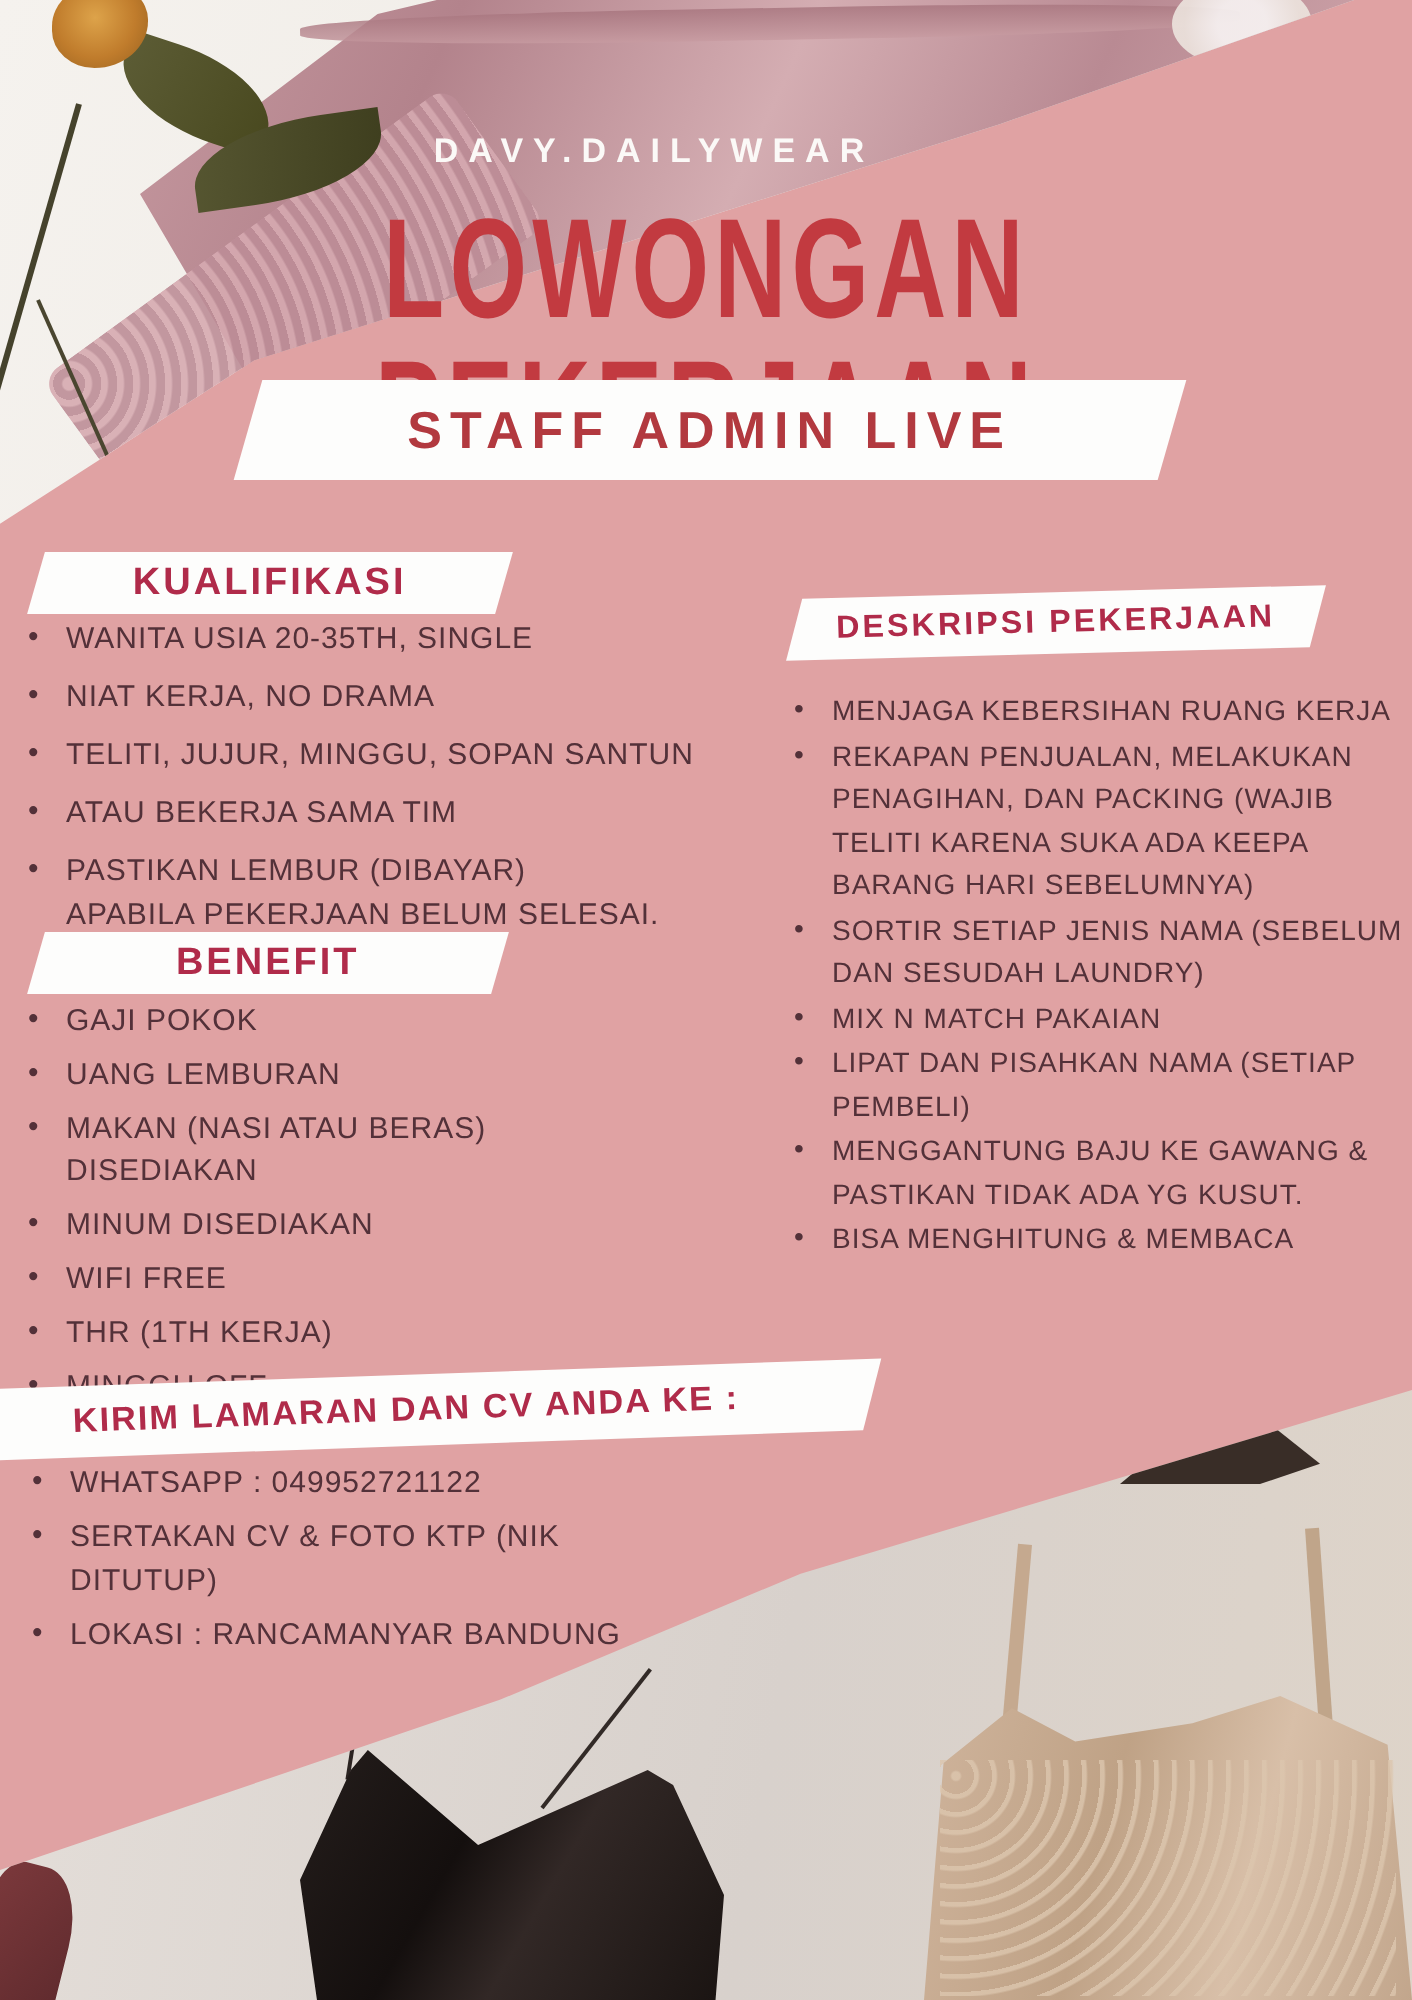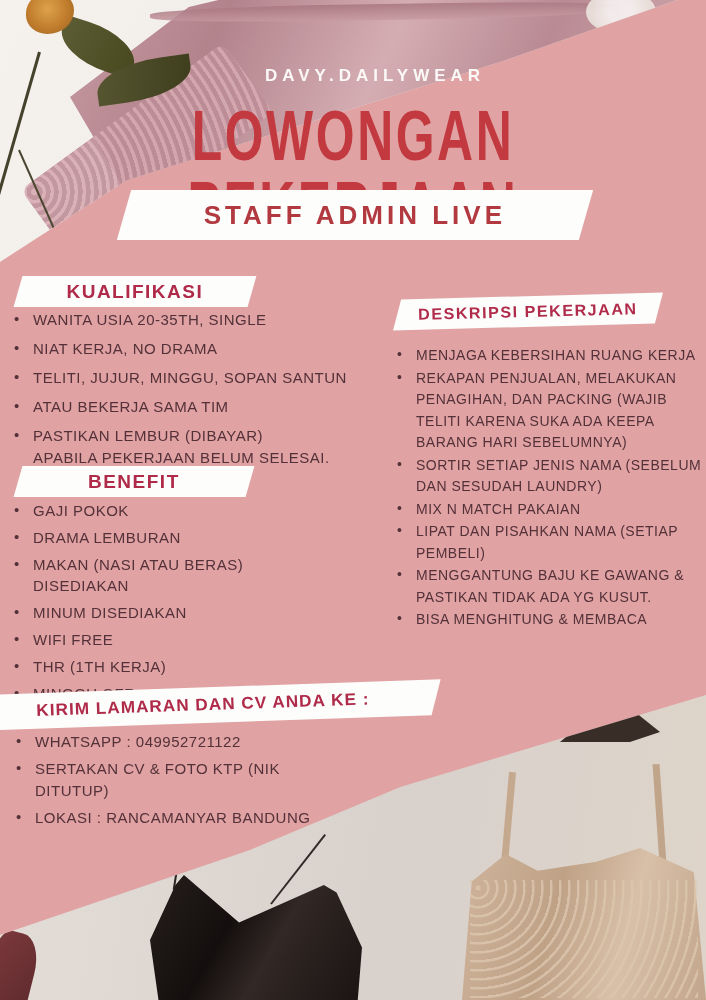--- a/index.html
+++ b/index.html
@@ -104,21 +104,20 @@
   .maroon-garment{
     position:absolute;left:-10px;top:252px;width:44px;height:80px;
     background:linear-gradient(120deg,#7c393c,#5e2a2d);
     border-radius:30% 45% 20% 40%;transform:rotate(14deg);
   }
   
   .brand{
     position:absolute;left:0;top:66px;width:654px;z-index:5;
     text-align:center;color:#fbf9f7;font-size:17px;font-weight:bold;
     letter-spacing:5px;
-    padding-left:48px;
   }
   .title{
     position:absolute;left:0;top:100px;width:706px;z-index:5;
     text-align:center;color:#c23a40;font-weight:800;font-size:58px;
     letter-spacing:3px;line-height:1.0;
     transform:scale(0.86,1.22);transform-origin:center top;
   }
   .banner{
     position:absolute;z-index:5;background:#fdfdfc;
     transform:skewX(-16deg);
@@ -222,21 +221,21 @@
     <li><span class="bullet">•</span><span class="item-text">MENGGANTUNG BAJU KE GAWANG &amp;
 PASTIKAN TIDAK ADA YG KUSUT.</span></li>
     <li><span class="bullet">•</span><span class="item-text">BISA MENGHITUNG &amp; MEMBACA</span></li>
   </ul>
 
   <div class="banner banner-h banner-benefit">
     <div class="unskew heading heading-lg">BENEFIT</div>
   </div>
   <ul class="list list-benefit">
     <li><span class="bullet">•</span><span class="item-text">GAJI POKOK</span></li>
-    <li><span class="bullet">•</span><span class="item-text">DRAMA LEMBURAN</span></li>
+    <li><span class="bullet">•</span><span class="item-text">UANG LEMBURAN</span></li>
     <li><span class="bullet">•</span><span class="item-text">MAKAN (NASI ATAU BERAS)
 DISEDIAKAN</span></li>
     <li><span class="bullet">•</span><span class="item-text">MINUM DISEDIAKAN</span></li>
     <li><span class="bullet">•</span><span class="item-text">WIFI FREE</span></li>
     <li><span class="bullet">•</span><span class="item-text">THR (1TH KERJA)</span></li>
     <li><span class="bullet">•</span><span class="item-text">MINGGU OFF</span></li>
   </ul>
 
   <div class="banner banner-kirim">
     <div class="unskew heading heading-kirim">KIRIM LAMARAN DAN CV ANDA KE :</div>

